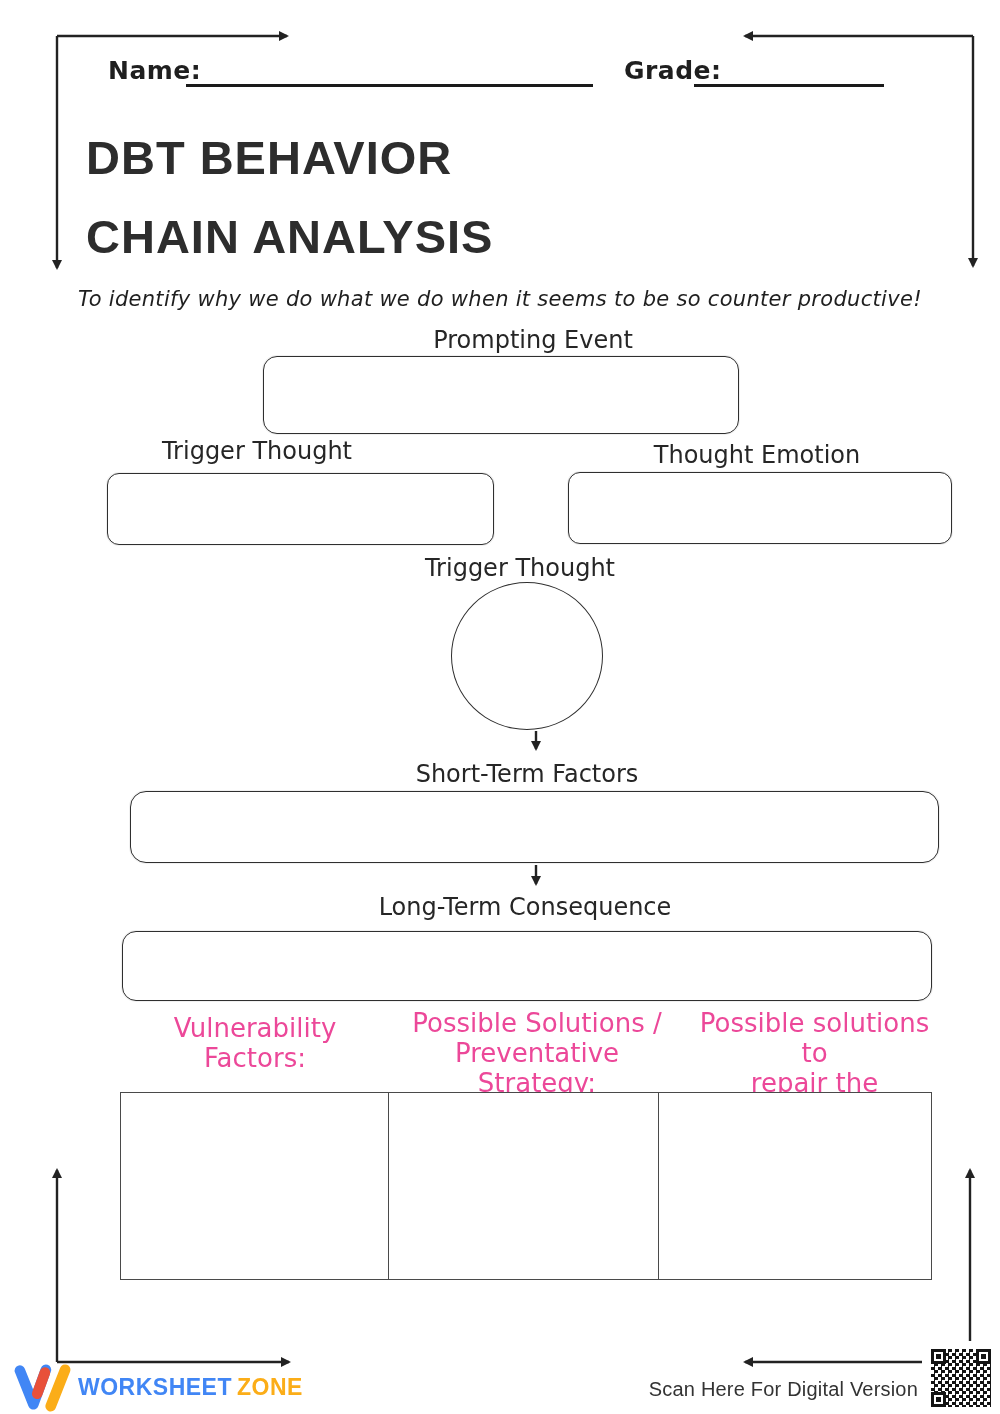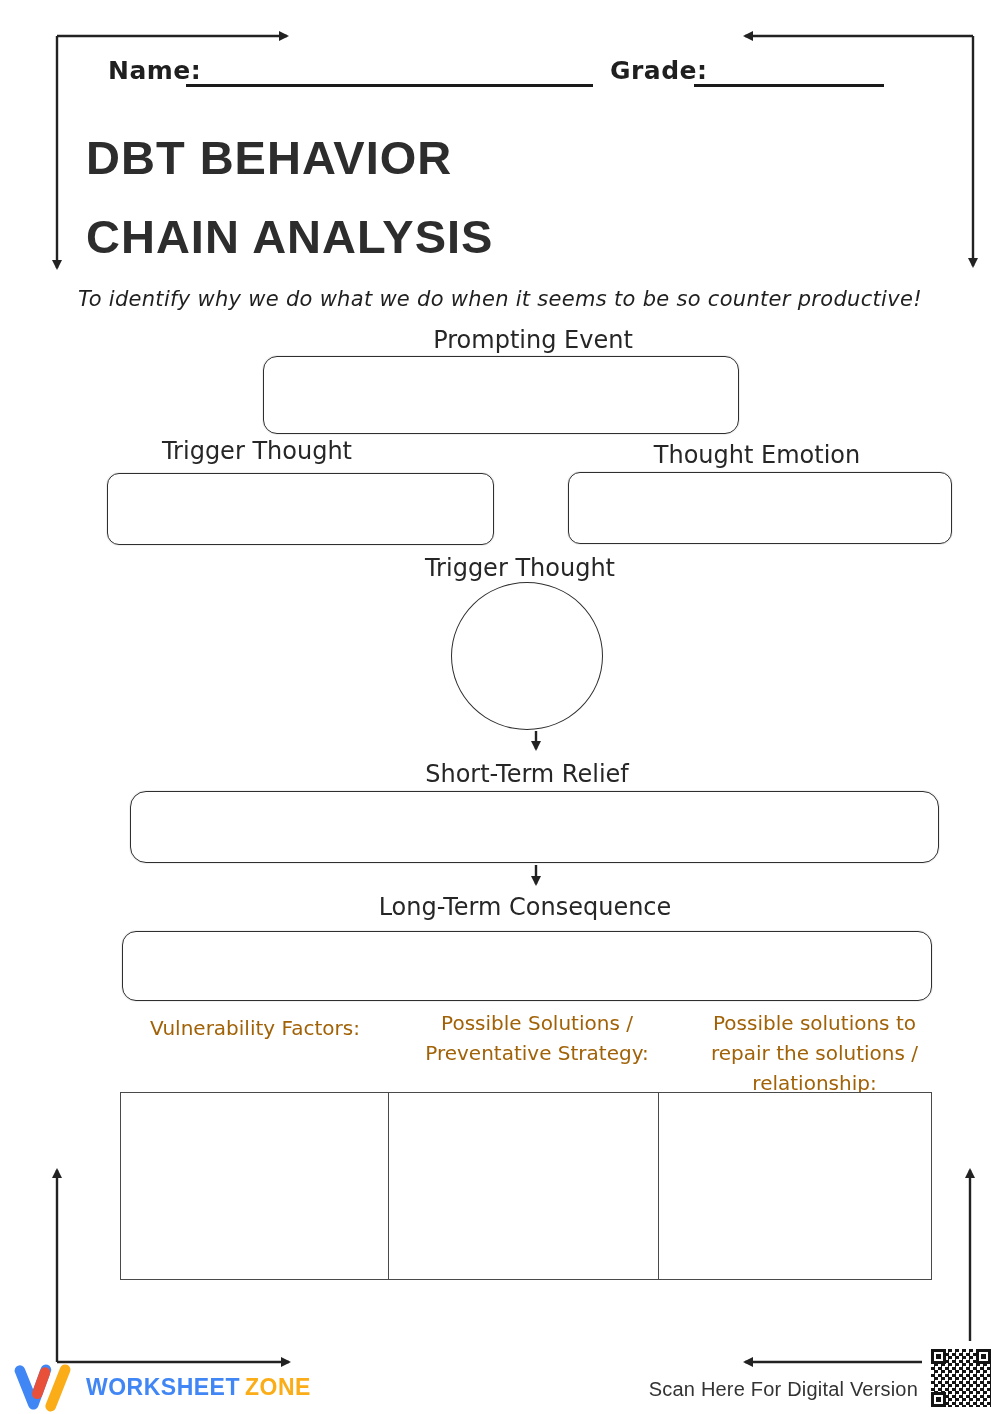--- a/index.html
+++ b/index.html
@@ -26,30 +26,30 @@
 
   
   .dg-label{font-size:24px;color:#262626;}
   .dg-box{
     border:1.6px solid #2f2f2f;border-radius:14px;background:#fff;
     box-shadow:0 0 0 1px rgba(0,0,0,0.06);
   }
   .dg-circle{border:1.6px solid #2f2f2f;border-radius:50%;background:#fff;}
 
   
-  .col-header{font-size:20px;line-height:30px;color:#a16207;text-align:center;}
+  .col-header{font-size:26px;line-height:30px;color:#ec4899;text-align:center;}
   .fill-table{
     display:grid;grid-template-columns:267px 270px 273px;
     border:1.5px solid #4a4a4a;background:#fff;
   }
   .fill-table .cell{border-left:1px solid #4a4a4a;}
   .fill-table .cell:first-child{border-left:none;}
 
   
-  .brand{display:flex;align-items:center;gap:8px;}
+  .brand{display:flex;align-items:center;gap:0;}
   .brand-text{font-family:"Liberation Sans",sans-serif;font-weight:700;font-size:23px;letter-spacing:0.5px;}
   .brand-word1{color:#4186F5;}
   .brand-word2{color:#FBAD18;margin-left:5px;}
   .scan-text{
     font-family:"Liberation Sans",sans-serif;font-size:20px;color:#333;
     text-align:right;letter-spacing:0.2px;
   }
   .qr-wrap{background:#fff;display:flex;align-items:center;justify-content:center;}
   .qr-body{
     position:relative;width:60px;height:58px;
@@ -94,40 +94,40 @@
       <path d="M970,1362 L970,1170" marker-end="url(#ah)"></path>
       <path d="M970,1362 L745,1362" marker-end="url(#ah)"></path>
     </g>
     <path d="M536,731 L536,749" marker-end="url(#ah)"></path>
     <path d="M536,865 L536,884" marker-end="url(#ah)"></path>
   </g>
 </svg>
 
 <div class="abs field-label hand" style="left:108px;top:56px;">Name:</div>
 <div class="abs write-line" style="left:186px;top:84px;width:407px;"></div>
-<div class="abs field-label hand" style="left:610px;top:56px;text-align:center;">Grade:</div>
+<div class="abs field-label hand" style="left:624px;top:56px;text-align:center;">Grade:</div>
 <div class="abs write-line" style="left:694px;top:84px;width:190px;"></div>
 
 <div class="abs page-title" style="left:86px;top:118px;">DBT BEHAVIOR
 CHAIN ANALYSIS</div>
 <div class="abs subtitle center" style="left:0;top:287px;width:1000px;">To identify why we do what we do when it seems to be so counter productive!</div>
 
 <div class="abs dg-label center" style="left:0;top:326px;width:970px;margin-left:48px;">Prompting Event</div>
 <div class="abs dg-box" style="left:263px;top:356px;width:474px;height:76px;"></div>
 
 <div class="abs dg-label center" style="left:107px;top:437px;width:300px;">Trigger Thought</div>
 <div class="abs dg-box" style="left:107px;top:473px;width:385px;height:70px;border-radius:12px;"></div>
 
 <div class="abs dg-label center" style="left:607px;top:441px;width:300px;">Thought Emotion</div>
 <div class="abs dg-box" style="left:568px;top:472px;width:382px;height:70px;border-radius:12px;"></div>
 
 <div class="abs dg-label center" style="left:120px;top:554px;width:800px;">Trigger Thought</div>
 <div class="abs dg-circle" style="left:451px;top:582px;width:150px;height:146px;"></div>
 
-<div class="abs dg-label center" style="left:127px;top:760px;width:800px;">Short-Term Relief</div>
+<div class="abs dg-label center" style="left:127px;top:760px;width:800px;">Short-Term Factors</div>
 <div class="abs dg-box" style="left:130px;top:791px;width:807px;height:70px;border-radius:16px;"></div>
 
 <div class="abs dg-label center" style="left:125px;top:893px;width:800px;">Long-Term Consequence</div>
 <div class="abs dg-box" style="left:122px;top:931px;width:808px;height:68px;"></div>
 
 <div class="abs col-header center" style="left:130px;top:1013px;width:250px;">Vulnerability Factors:</div>
 <div class="abs col-header preline" style="left:412px;top:1008px;width:250px;">Possible Solutions /
 Preventative Strategy:</div>
 <div class="abs col-header preline" style="left:697px;top:1008px;width:235px;">Possible solutions to
 repair the solutions /

